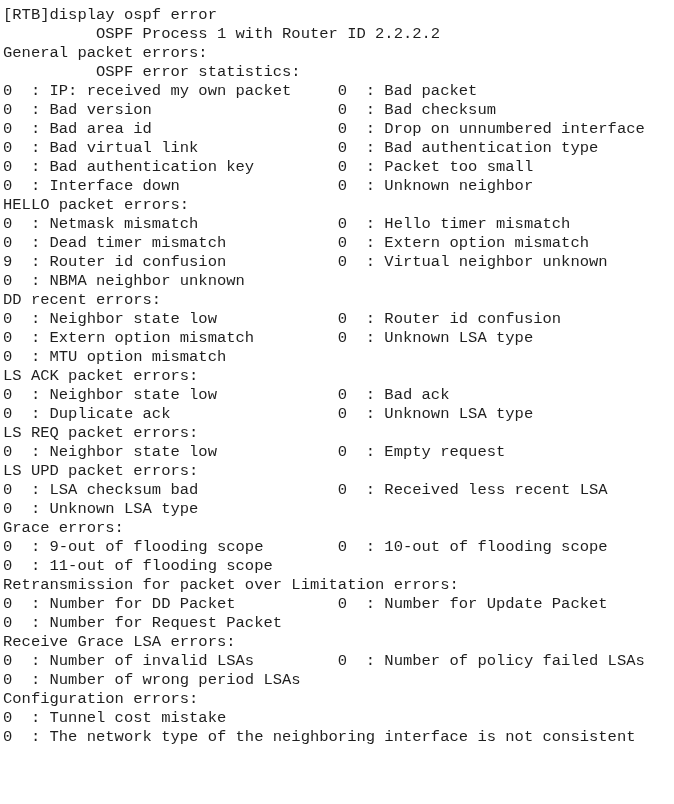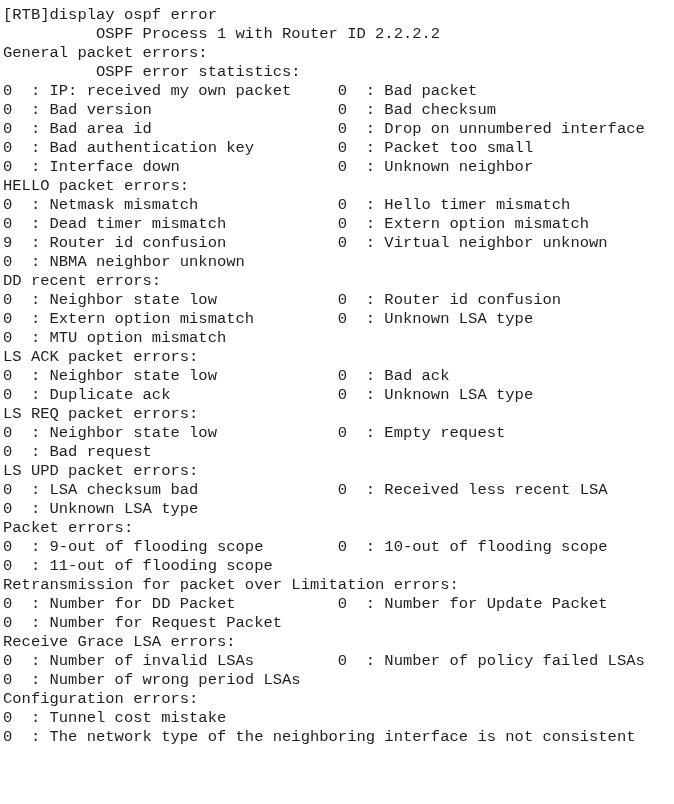--- a/index.html
+++ b/index.html
@@ -31,41 +31,41 @@
 
 <div class="screen" style="color: rgb(31, 31, 31);">
   <div class="line">[RTB]display ospf error</div>
   <div>
       <div class="line">          OSPF Process 1 with Router ID 2.2.2.2</div>
       <div class="line">General packet errors:</div>
       <div class="line">          OSPF error statistics:</div>
       <div class="line">0  : IP: received my own packet     0  : Bad packet</div>
       <div class="line">0  : Bad version                    0  : Bad checksum</div>
       <div class="line">0  : Bad area id                    0  : Drop on unnumbered interface</div>
+      <div class="line">0  : Bad virtual link               0  : Bad authentication type</div>
       <div class="line">0  : Bad authentication key         0  : Packet too small</div>
       <div class="line">0  : Interface down                 0  : Unknown neighbor</div>
       <div class="line">HELLO packet errors:</div>
       <div class="line">0  : Netmask mismatch               0  : Hello timer mismatch</div>
       <div class="line">0  : Dead timer mismatch            0  : Extern option mismatch</div>
       <div class="line">9  : Router id confusion            0  : Virtual neighbor unknown</div>
       <div class="line">0  : NBMA neighbor unknown</div>
       <div class="line">DD recent errors:</div>
       <div class="line">0  : Neighbor state low             0  : Router id confusion</div>
       <div class="line">0  : Extern option mismatch         0  : Unknown LSA type</div>
       <div class="line">0  : MTU option mismatch</div>
       <div class="line">LS ACK packet errors:</div>
       <div class="line">0  : Neighbor state low             0  : Bad ack</div>
       <div class="line">0  : Duplicate ack                  0  : Unknown LSA type</div>
       <div class="line">LS REQ packet errors:</div>
       <div class="line">0  : Neighbor state low             0  : Empty request</div>
-      <div class="line">0  : Bad request</div>
       <div class="line">LS UPD packet errors:</div>
       <div class="line">0  : LSA checksum bad               0  : Received less recent LSA</div>
       <div class="line">0  : Unknown LSA type</div>
-      <div class="line">Packet errors:</div>
+      <div class="line">Grace errors:</div>
       <div class="line">0  : 9-out of flooding scope        0  : 10-out of flooding scope</div>
       <div class="line">0  : 11-out of flooding scope</div>
       <div class="line">Retransmission for packet over Limitation errors:</div>
       <div class="line">0  : Number for DD Packet           0  : Number for Update Packet</div>
       <div class="line">0  : Number for Request Packet</div>
       <div class="line">Receive Grace LSA errors:</div>
       <div class="line">0  : Number of invalid LSAs         0  : Number of policy failed LSAs</div>
       <div class="line">0  : Number of wrong period LSAs</div>
       <div class="line">Configuration errors:</div>
       <div class="line">0  : Tunnel cost mistake</div>

